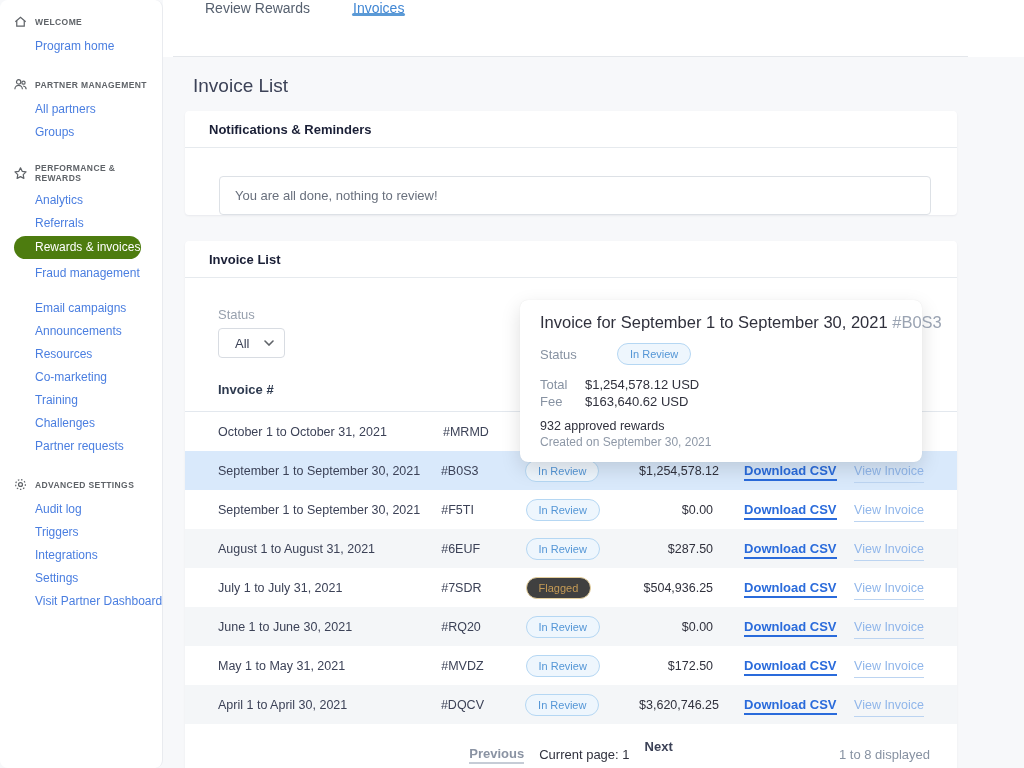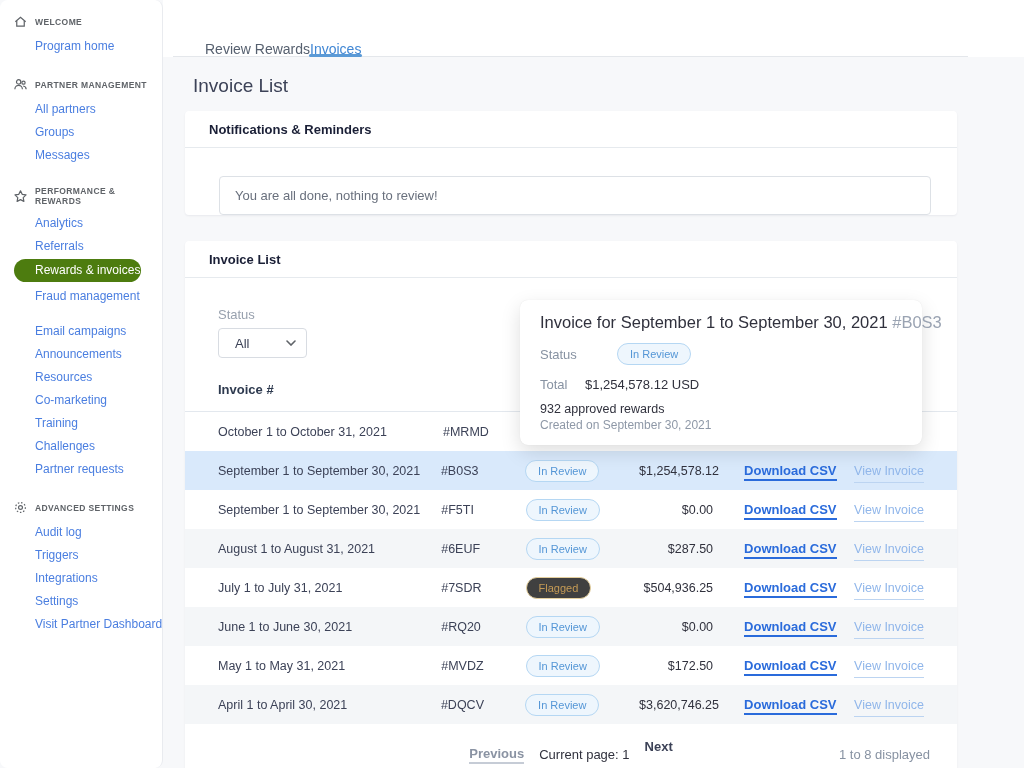--- a/index.html
+++ b/index.html
@@ -10,38 +10,38 @@
   .sidebar { position:absolute; left:0; top:0; width:163px; height:768px; background:#fff; border-right:1px solid #e9ebef; padding-top:6px; z-index:5;border-radius:8px; }
   .side-section { margin-bottom:12px; }
   .side-head { display:flex; align-items:center; gap:7px; padding:8px 6px 5px 13px; }
   .side-head svg { flex:0 0 auto; }
   .side-title { font-size:8.5px; font-weight:bold; color:#5f6368; letter-spacing:.4px; }
   .side-link { display:block; padding:4.5px 6px 4.5px 35px; font-size:12px; color:#4a7ee0; cursor:pointer; white-space:nowrap; }
   .side-link.active { background:#4d7c0f; color:#fff; border-radius:13px; margin:2px 21px 2px 14px; padding:4px 6px 5px 21px; }
 
   
   .main { position:absolute; left:163px; top:0; width:861px; height:768px; }
-  .tabbar { position:relative; height:57px; background:#fff; display:flex; align-items:flex-end; padding-left:42px; }
+  .tabbar { position:relative; height:57px; background:#fff; display:flex; align-items:flex-start; padding-left:42px; gap:43px; }
   .tabbar::after { content:""; position:absolute; left:10px; right:56px; bottom:0; border-bottom:1px solid #e4e7eb; }
   .tab { position:relative; display:flex; align-items:center; font-size:14px; color:#56606f; cursor:pointer; }
   .tab.active { color:#4187d4; }
   .tab.active::after { content:""; position:absolute; left:-1px; right:-1px; bottom:0; height:3px; background:#5b9ad6; border-radius:2px; z-index:2; }
 
   .content { padding:18px 0 0 22px; }
   .page-title { font-size:19px; font-weight:400; color:#3c4257; margin:0 0 14px 8px; }
 
   .card { width:772px; background:#fff; border-radius:4px; box-shadow:0 1px 2px rgba(60,66,87,.08); margin-bottom:12px; }
   .card-header { padding:11px 24px 10px; font-size:13px; font-weight:bold; color:#1a1f36; border-bottom:1px solid #e6eaee; }
 
   .empty-box { margin:28px 26px 26px 34px; border:1px solid #dde1e6; border-radius:4px; padding:11px 15px; font-size:13px; color:#69707d; }
 
   
   .filter { margin:29px 0 0 33px; }
   .filter-label { font-size:13px; color:#98a1ae; }
-  .select { margin-top:6px; width:89px; height:30px; border:1px solid #d8dce2; border-radius:4px; background:#fff; display:flex; align-items:center; justify-content:space-between; padding:0 10px 0 16px; font-size:13px; color:#3c4257; cursor:pointer; }
+  .select { margin-top:6px; width:67px; height:30px; border:1px solid #d8dce2; border-radius:4px; background:#fff; display:flex; align-items:center; justify-content:space-between; padding:0 10px 0 16px; font-size:13px; color:#3c4257; cursor:pointer; }
 
   
   .thead, .trow { display:flex; align-items:center; padding:0 33px; }
   .thead { padding-top:24px; padding-bottom:14px; border-bottom:1px solid #e3e8ee; font-size:13px; font-weight:bold; }
   .th-period { color:#2979e8; cursor:pointer; }
   .th-invoice { color:#2e3a4f; }
   .c-period { width:225px; white-space:nowrap; }
   .c-invoice { width:85px; white-space:nowrap; }
   .c-status { width:115px; }
   .c-amount { width:74px; text-align:right; white-space:nowrap; color:#30313d; }
@@ -96,21 +96,20 @@
         <svg width="15" height="15" viewBox="0 0 16 16" stroke="#5f6368" stroke-width="1.3">
           <circle cx="6" cy="5.2" r="2.3" fill="none"></circle>
           <path d="M2 13c0-2.2 1.8-4 4-4s4 1.8 4 4" fill="none"></path>
           <circle cx="11.2" cy="6" r="1.7" fill="none"></circle>
           <path d="M10.8 9.6c1.9.2 3.2 1.7 3.2 3.4" fill="none"></path>
         </svg>
         <span class="side-title">PARTNER MANAGEMENT</span>
       </div>
       <div class="side-link">All partners</div>
       <div class="side-link">Groups</div>
-      <div class="side-link">Messages</div>
     </div>
     <div class="side-section">
       <div class="side-head">
         <svg width="15" height="15" viewBox="0 0 16 16" stroke="#5f6368" stroke-width="1.3">
           <path d="M8 2l1.8 3.7 4.1.6-3 2.9.7 4-3.6-1.9-3.6 1.9.7-4-3-2.9 4.1-.6z" fill="none" stroke-linejoin="round"></path>
         </svg>
         <span class="side-title">PERFORMANCE &amp; REWARDS</span>
       </div>
       <div class="side-link">Analytics</div>
       <div class="side-link">Referrals</div>
@@ -255,16 +254,20 @@
   </div>
   <div class="pop-status">
     <span class="pop-label">Status</span>
     <span class="pill pill-review">In Review</span>
   </div>
   <div class="pop-grid">
     <div class="pop-row">
       <span class="pop-label">Total</span>
       <span class="pop-val">$1,254,578.12 USD</span>
     </div>
+    <div class="pop-row">
+      <span class="pop-label">Fee</span>
+      <span class="pop-val">$163,640.62 USD</span>
+    </div>
   </div>
   <div class="pop-rewards">932 approved rewards</div>
   <div class="pop-created">Created on September 30, 2021</div>
 </div>
 
 </body></html>

